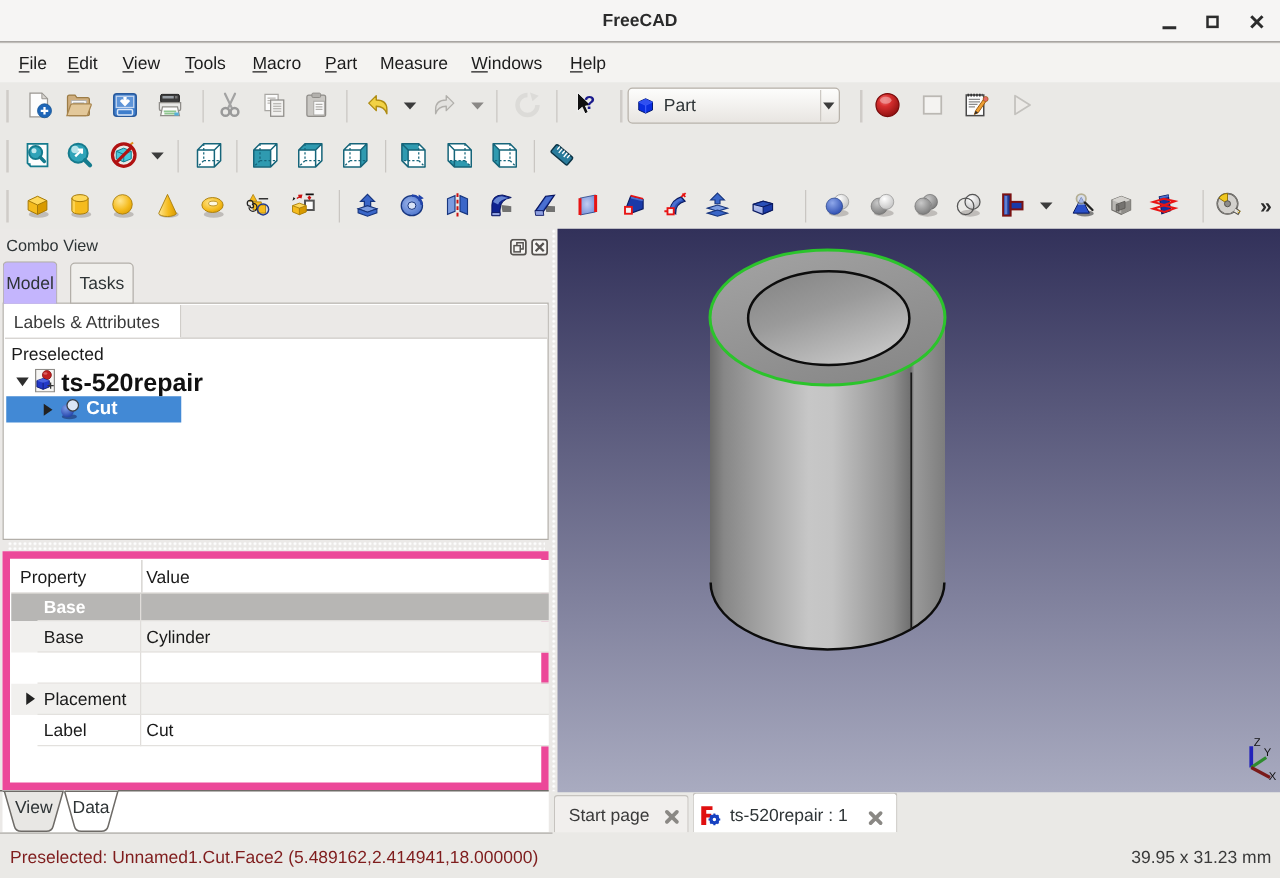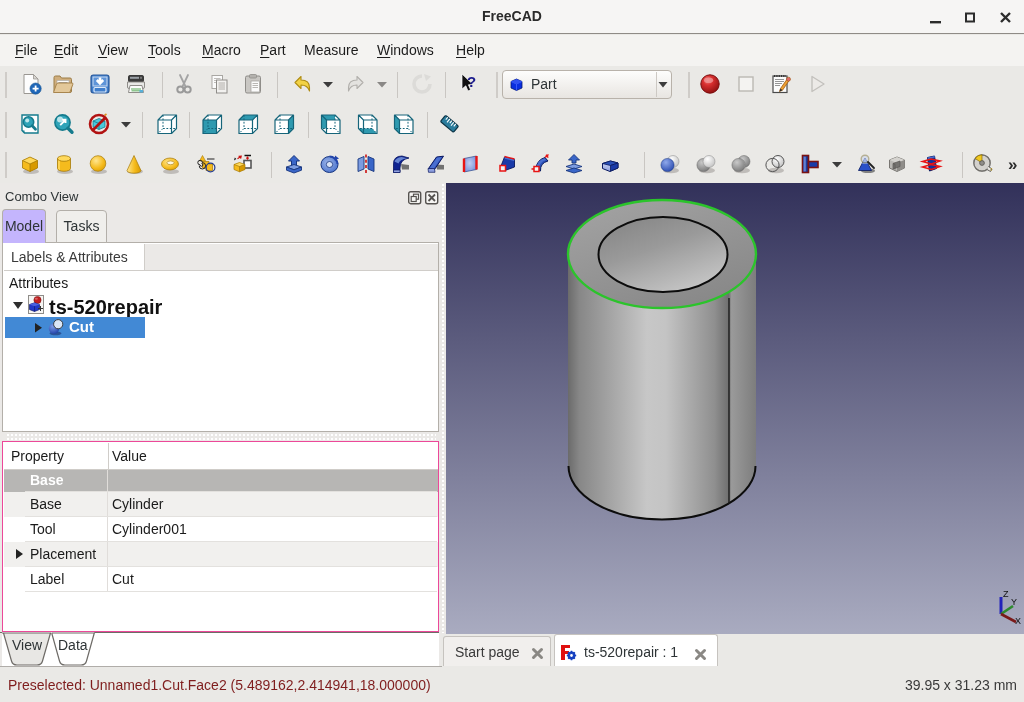--- a/index.html
+++ b/index.html
@@ -20,21 +20,21 @@
 .ico { position:absolute; }
 
 #dock { left:0; top:183px; width:441px; height:483px; background:#ebe9e7; }
 #comboTitle { left:5px; top:189px; font-size:13px; color:#2e3436; }
 .tab { position:absolute; font-size:14px; color:#2e3436; border:1px solid #b3afa9; text-align:center; }
 #tabModel { left:2px; top:209px; width:44px; height:34px; background:#c4b5fd; border-bottom:none; border-radius:4px 4px 0 0; line-height:32px; z-index:3;}
 #tabTasks { left:56px; top:210px; width:51px; height:33px; background:#f0efec; border-radius:4px 4px 0 0; line-height:31px; z-index:2;}
 #treeframe { left:2px; top:242px; width:437px; height:190px; background:#ffffff; border:1px solid #b3afa9; z-index:1;}
 #treehdr { left:1px; top:1px; width:434px; height:27px; background:#ebe9e7; border-bottom:1px solid #d0cdc9; position:absolute;}
 #treehdrw { left:0px; top:0px; width:141px; height:26px; background:#ffffff; border-right:1px solid #d0cdc9; position:absolute;}
-#proframe { left:2px; top:441px; width:437px; height:191px; background:#ffffff; border:1px solid #ec4899; }
+#proframe { left:2px; top:441px; width:437px; height:191px; background:#ffffff; border:6px solid #ec4899; }
 .prow { position:absolute; left:1px; width:434px; height:25px; font-size:14px; color:#1a1a1a; }
 
 #viewport { left:446px; top:183px; width:578px; height:451px; background:linear-gradient(#32315a,#a9abc0); }
 #splitv { left:439px; top:183px; width:7px; height:483px; background:#ebe9e7; }
 
 #mditabs { left:441px; top:634px; width:583px; height:32px; background:#eae9e6; }
 
 #statusbar { left:0; top:666px; width:1024px; height:36px; background:#eae9e6; }
 </style>
 </head>
@@ -517,21 +517,21 @@
   <rect x="17.7" y="0.7" width="12" height="12" rx="2" fill="#f6f5f3" stroke="#565350" stroke-width="1.4"></rect>
   <path d="M20.5 3.5 L27 10 M27 3.5 L20.5 10" stroke="#565350" stroke-width="1.8"></path>
 </svg>
 <div id="tabTasks" class="abs tab">Tasks</div>
 <div id="tabModel" class="abs tab">Model</div>
 <div id="treeframe" class="abs">
   <div id="treehdr">
       <div id="treehdrw"></div>
     <div style="position:absolute;left:7px;top:5px;font-size:14px;color:#3a3a3a;text-align:right;">Labels &amp; Attributes</div>
   </div>
-  <div style="position:absolute;left:6px;top:32px;font-size:14px;color:#1a1a1a;">Attributes</div>
+  <div style="position:absolute;left:6px;top:32px;font-size:14px;color:#1a1a1a;">Preselected</div>
   <svg style="position:absolute;left:8px;top:57px" width="14" height="10">
       <path d="M2 2 L12 2 L7 9 Z" fill="#2e2e2e"></path>
     </svg>
   <svg id="docicon" style="position:absolute;left:24px;top:52px" width="18" height="19" viewBox="0 0 18 19">
 <rect x="1.5" y="0.5" width="15" height="18" fill="#f6f5f3" stroke="#8f8d89" stroke-width="1"></rect>
 <circle cx="10.5" cy="5" r="3.6" fill="#c02020" stroke="#801010" stroke-width="0.6"></circle>
 <ellipse cx="9.3" cy="3.8" rx="1.6" ry="1" fill="#e07070" opacity="0.8"></ellipse>
 <path d="M2.5 9.5 L7.5 7.8 L12.5 9.5 L12.5 14.5 L7.5 16.5 L2.5 14.5 Z" fill="#2238c8" stroke="#101a70" stroke-width="0.7"></path>
 <path d="M2.5 9.5 L7.5 7.8 L12.5 9.5 L7.5 11.2 Z" fill="#4a62e0"></path>
 <path d="M7.5 11.2 L7.5 16.5" stroke="#101a70" stroke-width="0.7"></path>
@@ -560,24 +560,20 @@
     <span style="position:absolute;left:7px;top:5px;">Property</span>
     <span style="position:absolute;left:108px;top:5px;">Value</span>
     <div style="position:absolute;left:104px;top:0;width:1px;height:26px;background:#d0cdc9;"></div>
   </div>
   <div class="prow" style="top:28px;height:22px;background:#b7b6b4;">
       <span style="position:absolute;left:26px;top:2px;color:#fff;font-weight:bold;">Base</span>
     </div>
   <div class="prow" style="top:50px;background:#f1f0ee;">
       <span style="position:absolute;left:26px;top:4px;">Base</span>
       <span style="position:absolute;left:108px;top:4px;">Cylinder</span>
-    </div>
-  <div class="prow" style="top:75px;background:#ffffff;">
-      <span style="position:absolute;left:26px;top:4px;">Tool</span>
-      <span style="position:absolute;left:108px;top:4px;">Cylinder001</span>
     </div>
   <div class="prow" style="top:100px;background:#f1f0ee;">
       <span style="position:absolute;left:26px;top:4px;">Placement</span>
     </div>
   <div class="prow" style="top:125px;background:#ffffff;">
       <span style="position:absolute;left:26px;top:4px;">Label</span>
       <span style="position:absolute;left:108px;top:4px;">Cut</span>
     </div>
   <svg style="position:absolute;left:11px;top:106px" width="10" height="12">
       <path d="M2 1 L9 6 L2 11 Z" fill="#222"></path>

